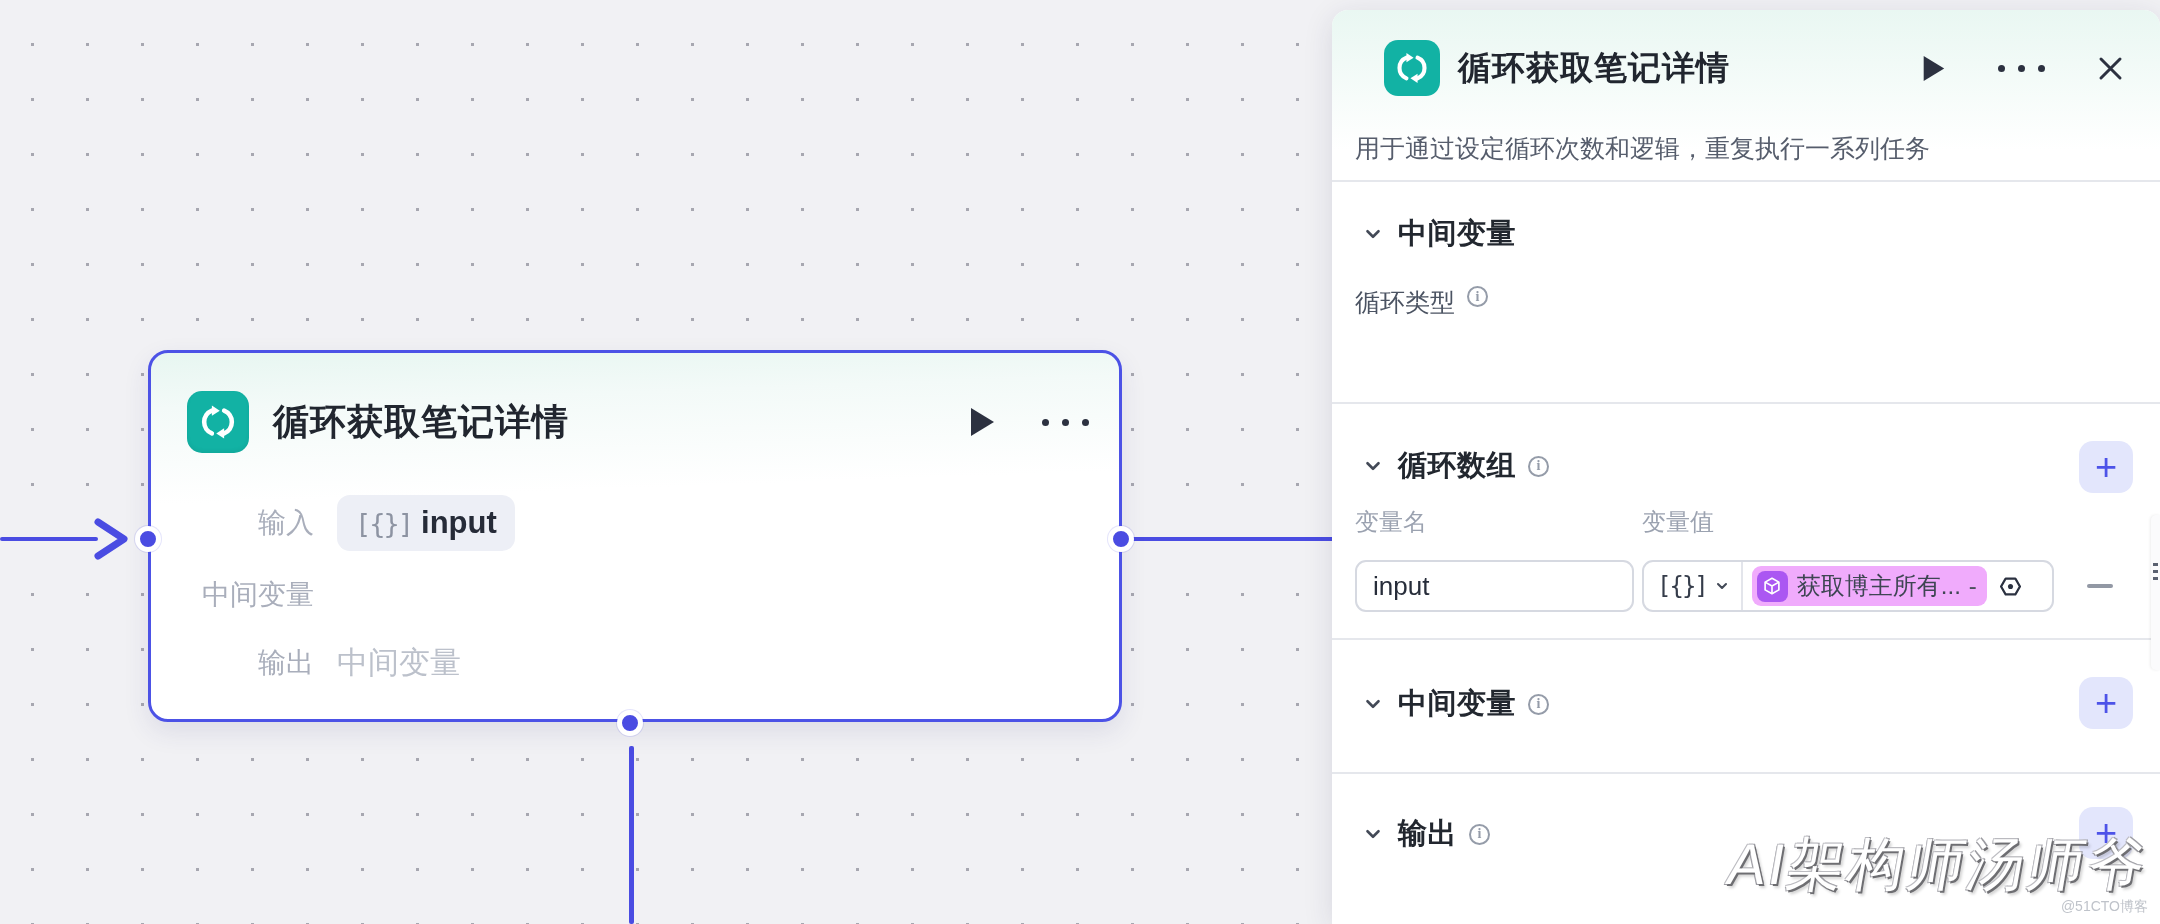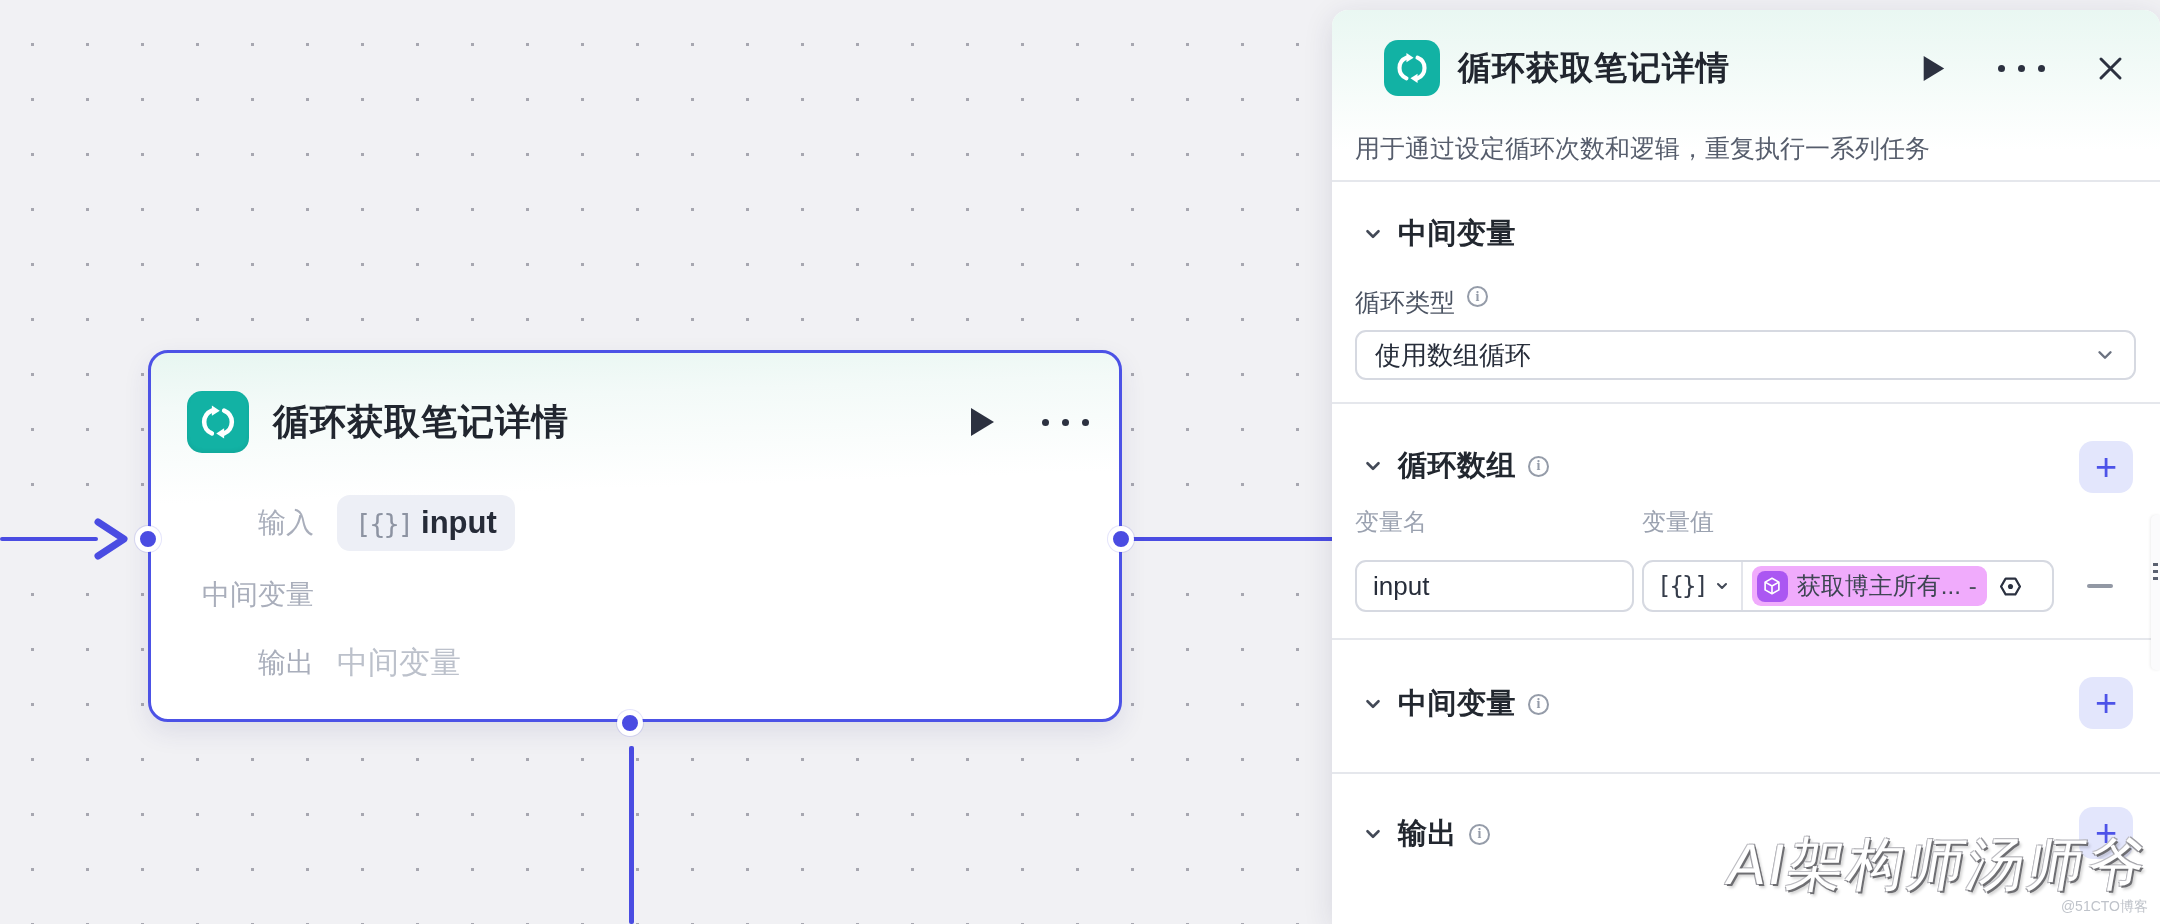--- a/index.html
+++ b/index.html
@@ -220,26 +220,20 @@
         <path d="M5 7.5 L10 12.5 L15 7.5" fill="none" stroke="#434a57" stroke-width="2.4" stroke-linecap="round" stroke-linejoin="round"></path>
       </svg>
       <span class="sec-title">中间变量</span>
     </div>
 
     <div class="field-label" style="left:23px;top:276px;">
       <span>循环类型</span>
       <span class="info">i</span>
     </div>
 
-    <div class="select">
-      <span>使用数组循环</span>
-      <svg class="chev" width="22" height="22" viewBox="0 0 20 20">
-        <path d="M5 7.5 L10 12.5 L15 7.5" fill="none" stroke="#6b7280" stroke-width="2.2" stroke-linecap="round" stroke-linejoin="round"></path>
-      </svg>
-    </div>
 
     <div class="divider" style="top:392px;"></div>
 
     <div class="sec-head" style="top:430px;">
       <svg width="22" height="22" viewBox="0 0 20 20">
         <path d="M5 7.5 L10 12.5 L15 7.5" fill="none" stroke="#434a57" stroke-width="2.4" stroke-linecap="round" stroke-linejoin="round"></path>
       </svg>
       <span class="sec-title">循环数组</span>
       <span class="info">i</span>
     </div>

